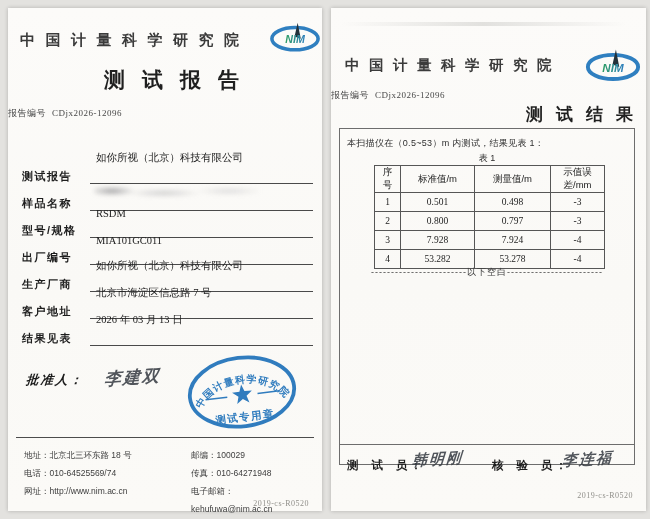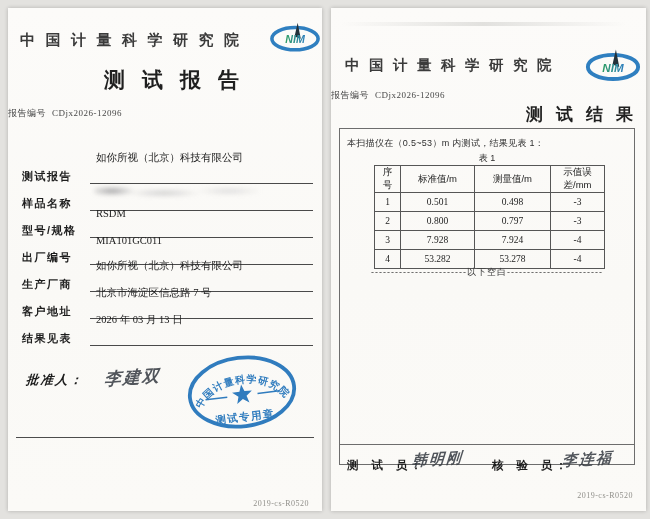--- a/index.html
+++ b/index.html
@@ -202,20 +202,34 @@
     <text font-size="10.5" font-weight="bold" fill="#1f72ba" letter-spacing="1">
       <textPath href="#arcTop" startOffset="50%" text-anchor="middle">中国计量科学研究院</textPath>
     </text>
     <path fill="#1f72ba" d="M60,34 L62.65,41.36 L70.46,41.6 L64.28,46.39 L66.47,53.9 L60,49.5 L53.53,53.9 L55.72,46.39 L49.54,41.6 L57.35,41.36 Z"></path>
     <line x1="21" y1="45.5" x2="44" y2="45.5" stroke="#1f72ba" stroke-width="1.6"></line>
     <line x1="76" y1="45.5" x2="99" y2="45.5" stroke="#1f72ba" stroke-width="1.6"></line>
     <text x="60" y="72" text-anchor="middle" font-size="11" font-weight="bold" fill="#1f72ba" letter-spacing="1.5">测试专用章</text>
   </svg>
 
   <div class="footer-line"></div>
+  <div class="footer">
+    <div class="footer-row">
+      <span class="fl">地址：北京北三环东路 18 号</span>
+      <span class="fr">邮编：100029</span>
+    </div>
+    <div class="footer-row">
+      <span class="fl">电话：010-64525569/74</span>
+      <span class="fr">传真：010-64271948</span>
+    </div>
+    <div class="footer-row">
+      <span class="fl">网址：http://www.nim.ac.cn</span>
+      <span class="fr">电子邮箱：kehufuwa@nim.ac.cn</span>
+    </div>
+  </div>
   <div class="doc-code">2019-cs-R0520</div>
 </div>
 
 <div class="page" id="right-page">
   <div class="streak" style="top:14px; left:10px; right:20px;"></div>
 
   <div class="org-name">中国计量科学研究院</div>
 
   <svg class="logo" viewBox="0 0 60 36">
     <defs>

